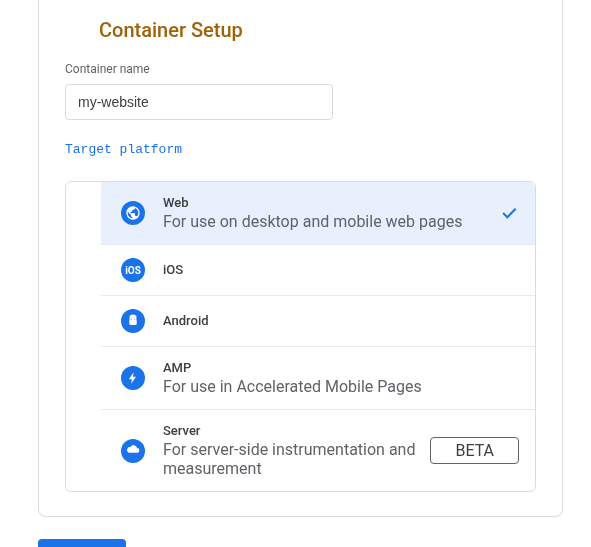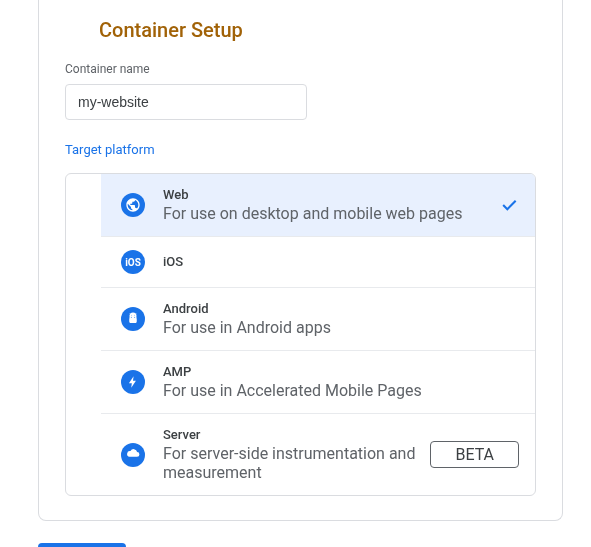--- a/index.html
+++ b/index.html
@@ -27,35 +27,36 @@
       margin-bottom: 20px;
       margin-left: 34px;
     }
     .field-label {
       font-size: 12px;
       color: #5f6368;
       margin-bottom: 8px;
       display: block;
     }
     .text-input {
-      width: 242px;
+      width: 268px;
       height: 36px;
       border: 1px solid #dadce0;
       border-radius: 4px;
       padding: 0 12px;
       font-size: 14px;
       color: #3c4043;
       outline: none;
     }
     .target-label {
       font-size: 13px;
       color: #1a73e8;
       margin-top: 22px;
-      margin-bottom: 16px;
+      margin-bottom: 24px;
       display: block;
+      font-family: Liberation Mono, monospace;
     }
     .platform-list {
       border: 1px solid #dadce0;
       border-radius: 6px;
       overflow: hidden;
     }
     .platform-row {
       display: flex;
       align-items: center;
       padding: 13px 16px 13px 20px;
@@ -181,21 +182,20 @@
             <path d="M7 6h10v1H7z" fill="#fff"></path>
             <path d="M6 11h12v6a2 2 0 01-2 2H8a2 2 0 01-2-2v-6z" fill="#fff"></path>
             <path d="M8 4L6.5 2M16 4l1.5-2" stroke="#fff" stroke-width="1"></path>
             <path d="M6 7a6 6 0 0112 0H6z" fill="#fff"></path>
             <circle cx="9.5" cy="5.5" r="0.6" fill="#1a73e8"></circle>
             <circle cx="14.5" cy="5.5" r="0.6" fill="#1a73e8"></circle>
           </svg>
       </div>
       <div class="platform-text">
         <div class="platform-name">Android</div>
-        <div class="platform-desc">For use in Android apps</div>
       </div>
     </div>
 
     <div class="platform-row">
       <div class="platform-icon">
         <svg viewBox="0 0 24 24" width="14" height="14">
             <path d="M13 2L5 14h5l-1 8 8-12h-5l1-8z"></path>
           </svg>
       </div>
       <div class="platform-text">

